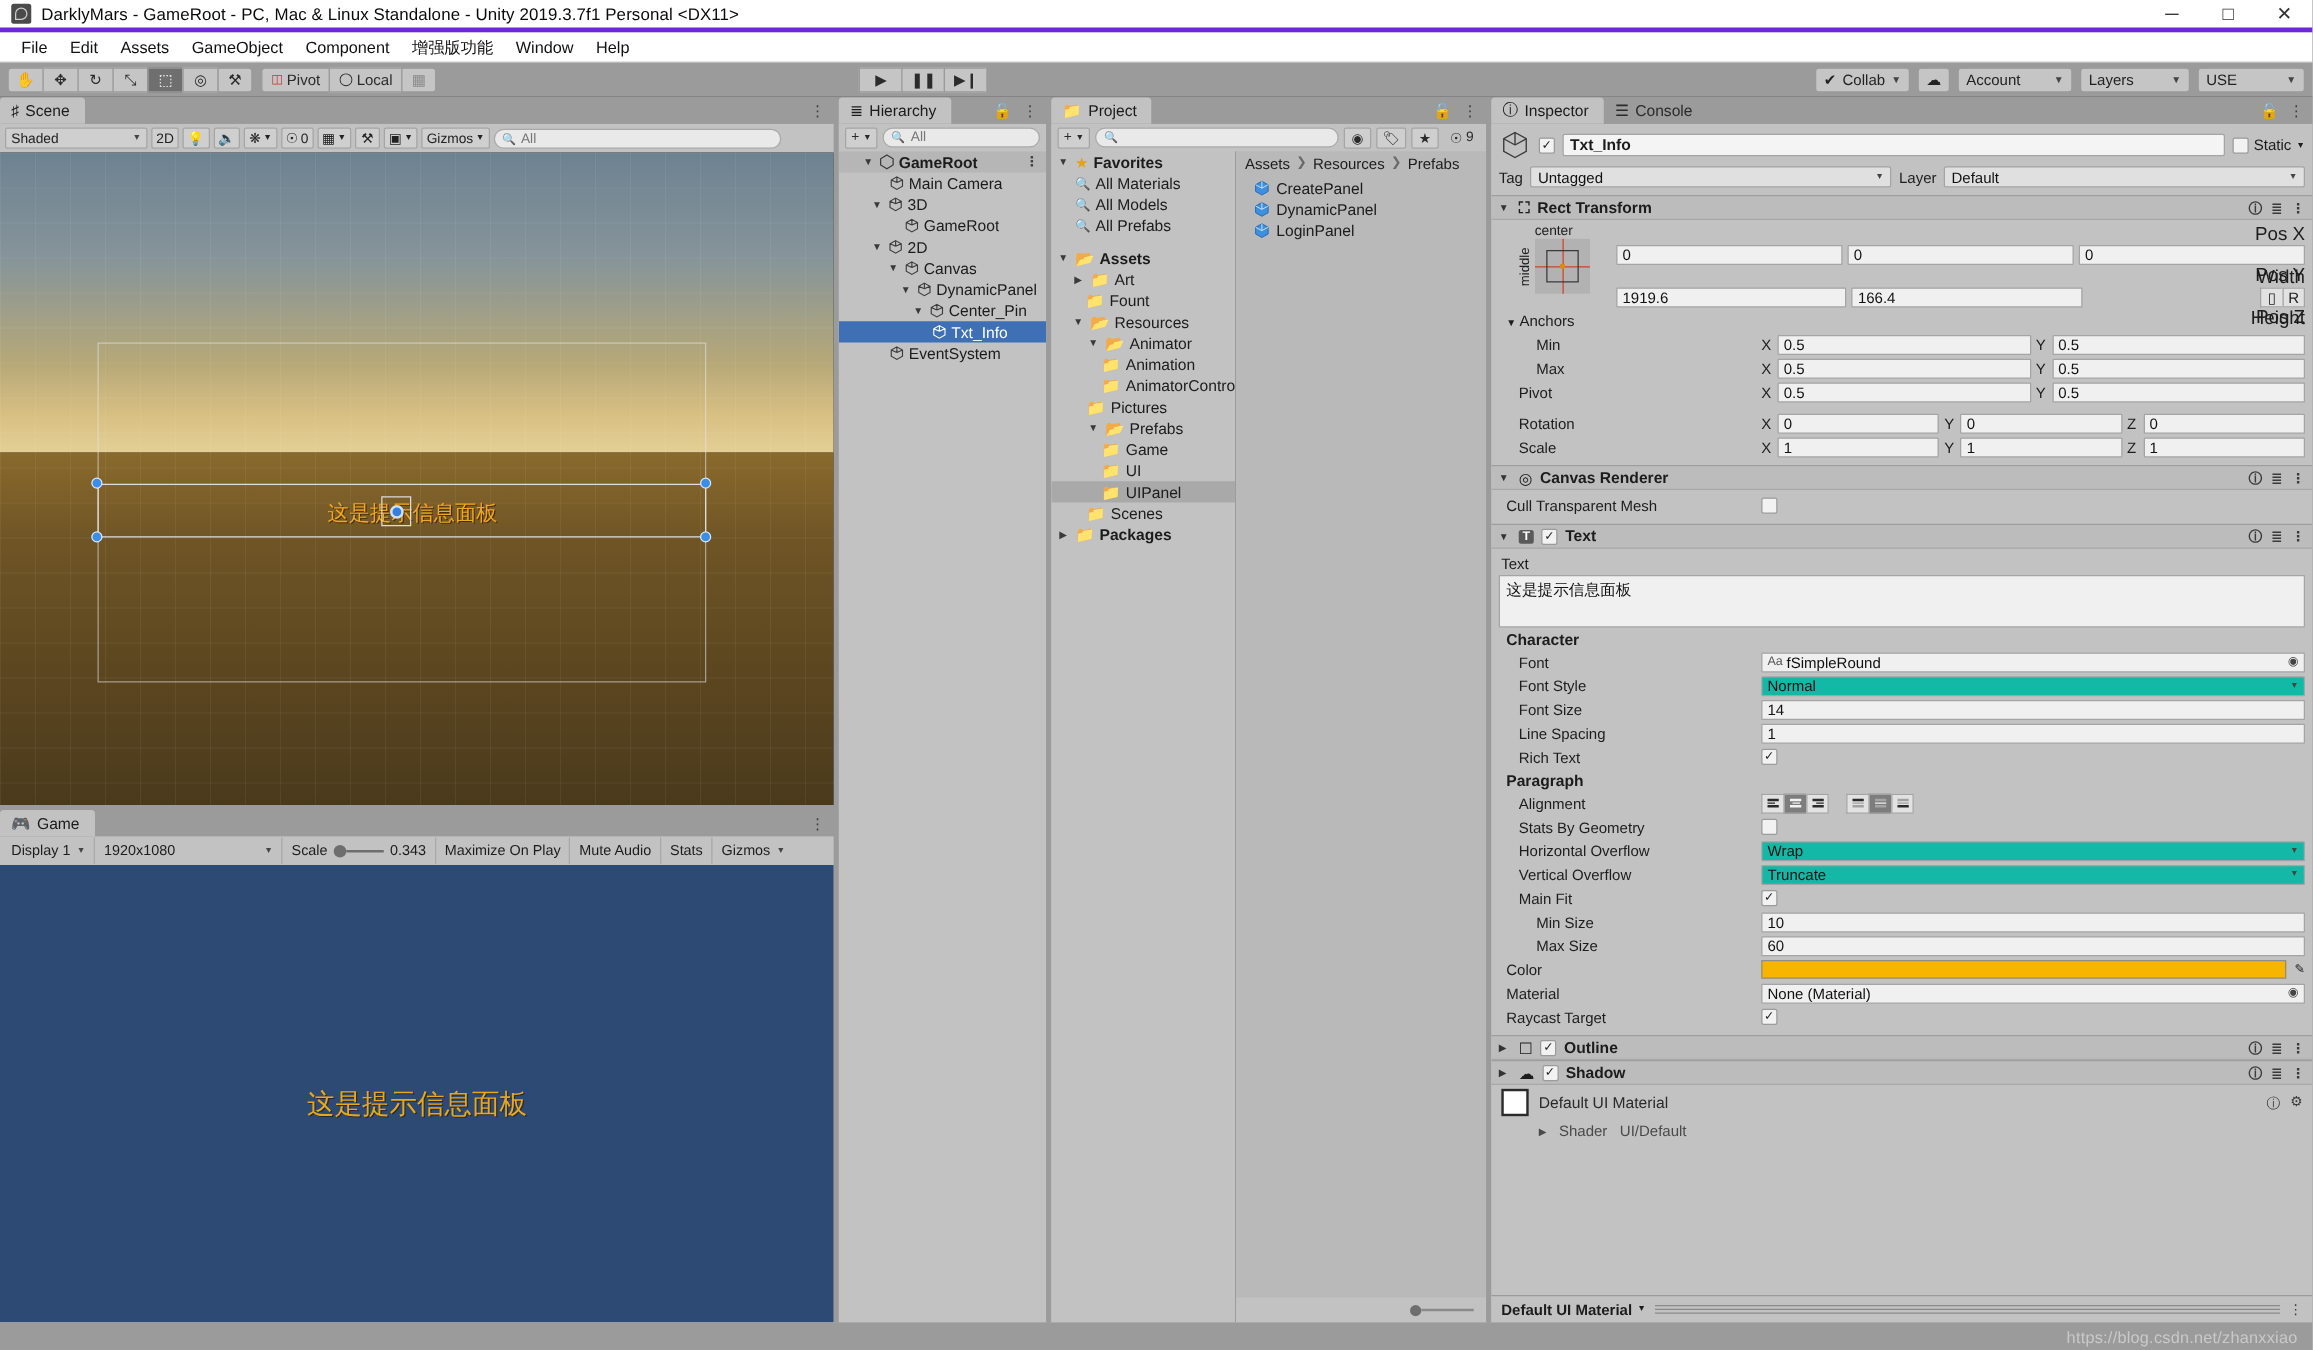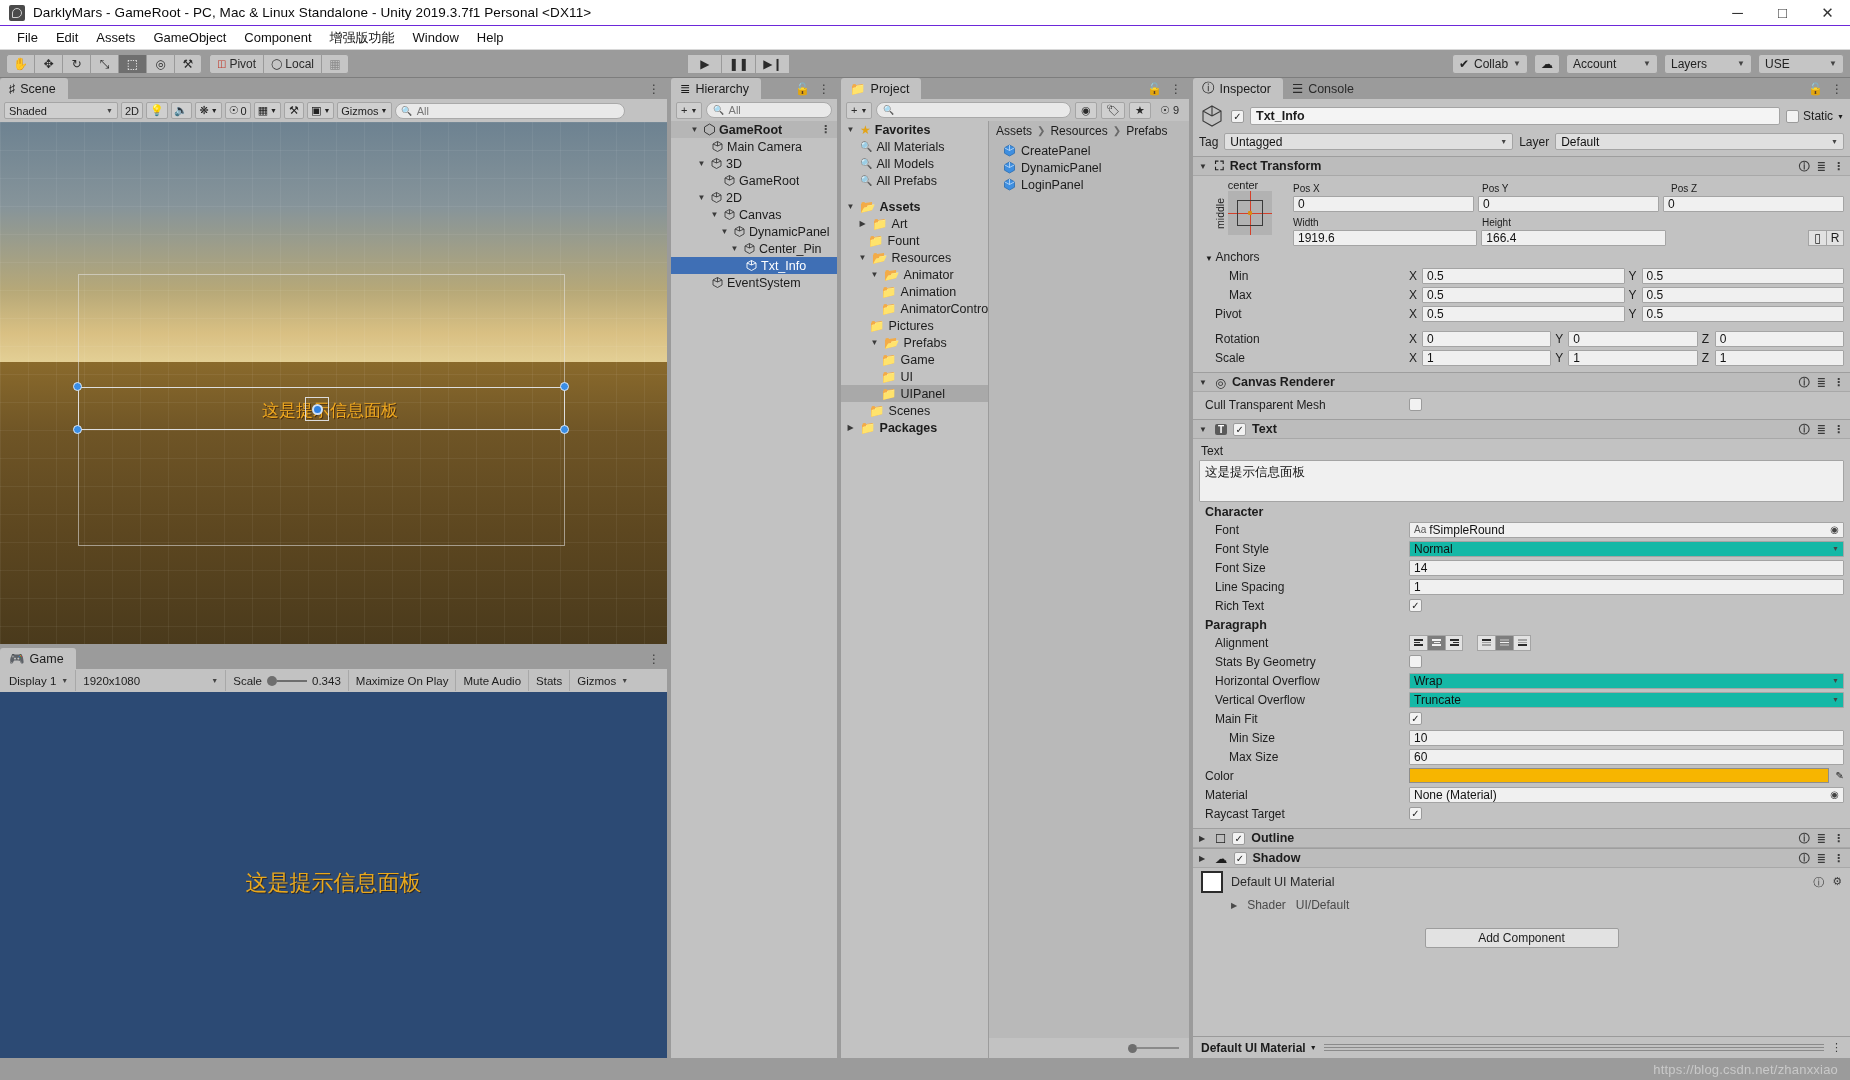--- a/index.html
+++ b/index.html
@@ -9,21 +9,21 @@
     font-family: "Liberation Sans", "DejaVu Sans", sans-serif;
     font-size: 13px; color: #1c1c1c;
     overflow: hidden;
     -webkit-font-smoothing: antialiased;
   }
   .app { width: 1850px; height: 1080px; display: flex; flex-direction: column; background: #c2c2c2; }
 
   
   .titlebar {
     height: 26px; background: #ffffff; display: flex; align-items: center;
-    border-bottom: 1px solid #6d28d9; flex: none;
+    border-bottom: 4px solid #6d28d9; flex: none;
   }
   .titlebar .app-icon {
     width: 16px; height: 16px; margin: 0 8px 0 9px; background: #4a4a4a;
     border-radius: 2px; position: relative; flex: none;
   }
   .titlebar .app-icon::after {
     content: ""; position: absolute; inset: 3px; border: 1.5px solid #cfcfcf;
     border-radius: 50% 50% 50% 0;
   }
   .titlebar .title { font-size: 13.5px; color: #0a0a0a; letter-spacing: 0.1px; }
@@ -242,21 +242,21 @@
   .irow .name.n0 { padding-left: 6px; }
   .irow .name.n2 { padding-left: 30px; }
   .fld {
     height: 16px; background: #f0f0f0; border: 1px solid #a4a4a4; border-radius: 1px;
     display: flex; align-items: center; padding: 0 4px; font-size: 12px; color: #111; min-width: 0;
   }
   .fld.sel-dd { background: #14b8a6; }
   .fld .caret { margin-left: auto; font-size: 7px; color: #444; }
   .fld .obj-ico { margin-left: auto; font-size: 10px; color: #444; }
   .axis { font-size: 12px; color: #1d1d1d; width: 9px; flex: none; }
-  .colhdr { height: 15px; display: flex; align-items: flex-end; font-size: 10px; gap: 16px; }
+  .colhdr { height: 15px; display: flex; align-items: flex-end; font-size: 15px; gap: 16px; flex-direction: column; }
   .section-lbl { font-weight: bold; font-size: 12.5px; padding: 3px 0 1px 6px; }
   .anchor-box {
     width: 44px; height: 44px; background: #b2b2b2; position: relative; margin-left: 18px;
   }
   .anchor-box .inner { position: absolute; inset: 9px; border: 1px solid #3a3a3a; }
   .anchor-box .cross-v { position: absolute; left: 50%; top: 0; bottom: 0; width: 1px; background: #d4402a; }
   .anchor-box .cross-h { position: absolute; top: 50%; left: 0; right: 0; height: 1px; background: #d4402a; }
   .anchor-box .pv { position: absolute; left: 50%; top: 50%; width: 4px; height: 4px; background: #d98c12; margin: -2px 0 0 -2px; border-radius: 1px; }
   .vlabel {
     writing-mode: vertical-rl; transform: rotate(180deg); font-size: 10.5px; color: #1d1d1d;
@@ -1115,23 +1115,20 @@
             <span>ⓘ</span>
             <span>⚙</span>
           </span>
         </div>
         <div class="shader-row">
           <span class="tw" style="font-size:8px;">▶</span>
           <span>Shader</span>
           <span>UI/Default</span>
         </div>
 
-        <div class="addcomp-wrap">
-          <div class="addcomp">Add Component</div>
-        </div>
 
         <div style="flex:1;"></div>
 
         <div class="insp-foot">
           <span class="mat-dd">
             <span>Default UI Material</span>
             <span class="caret" style="font-size:7px;">▼</span>
           </span>
           <span class="lines">
               <i></i>

